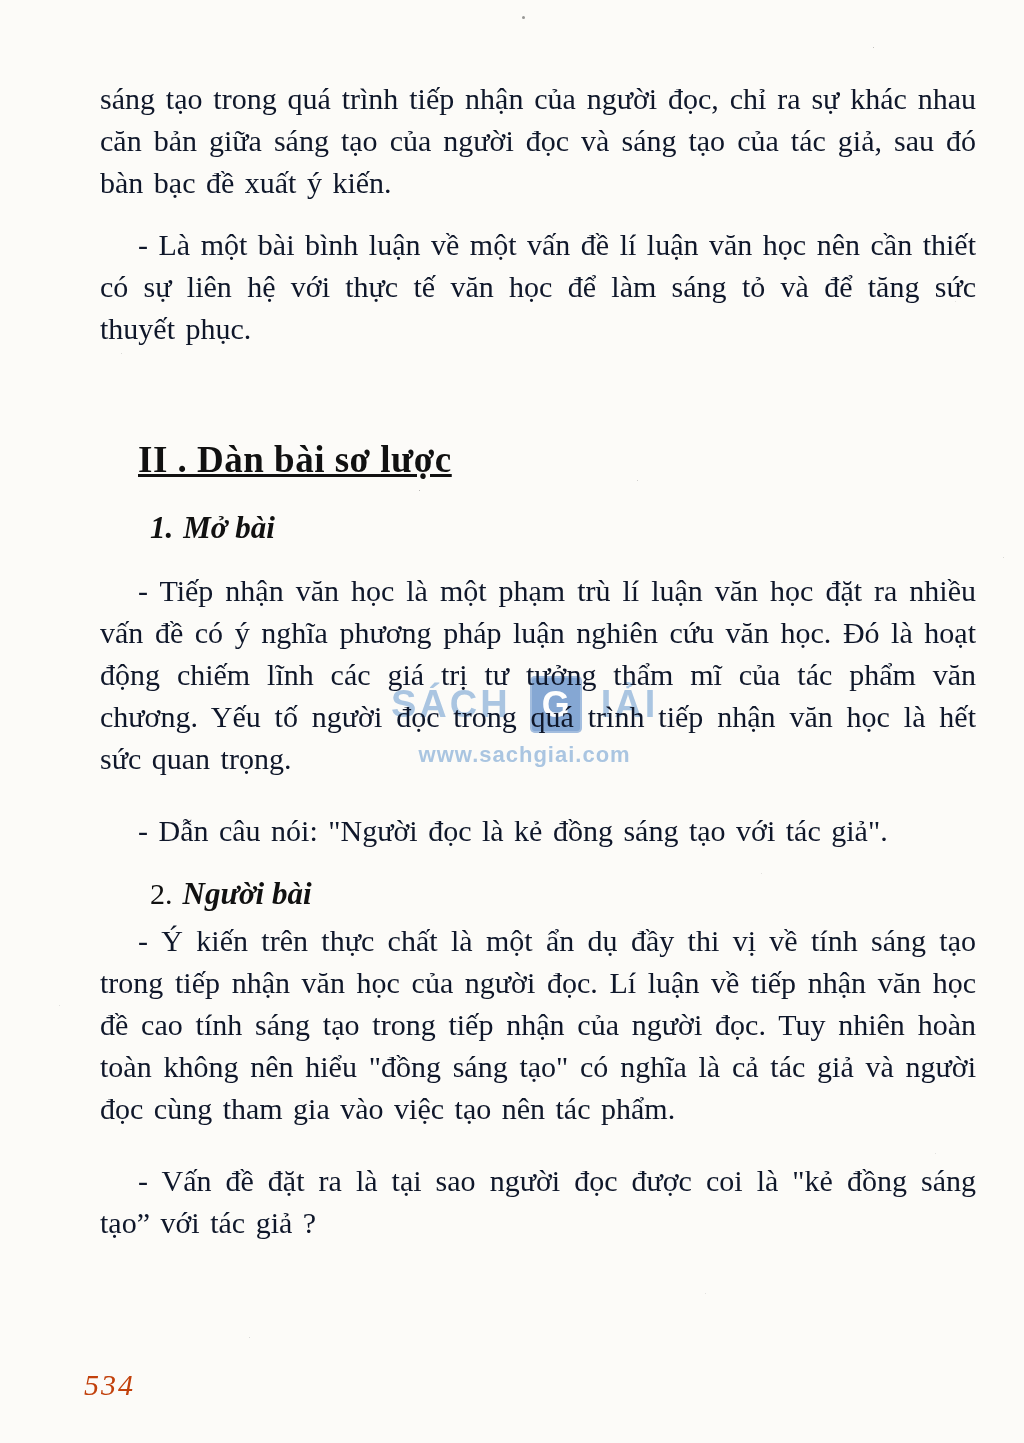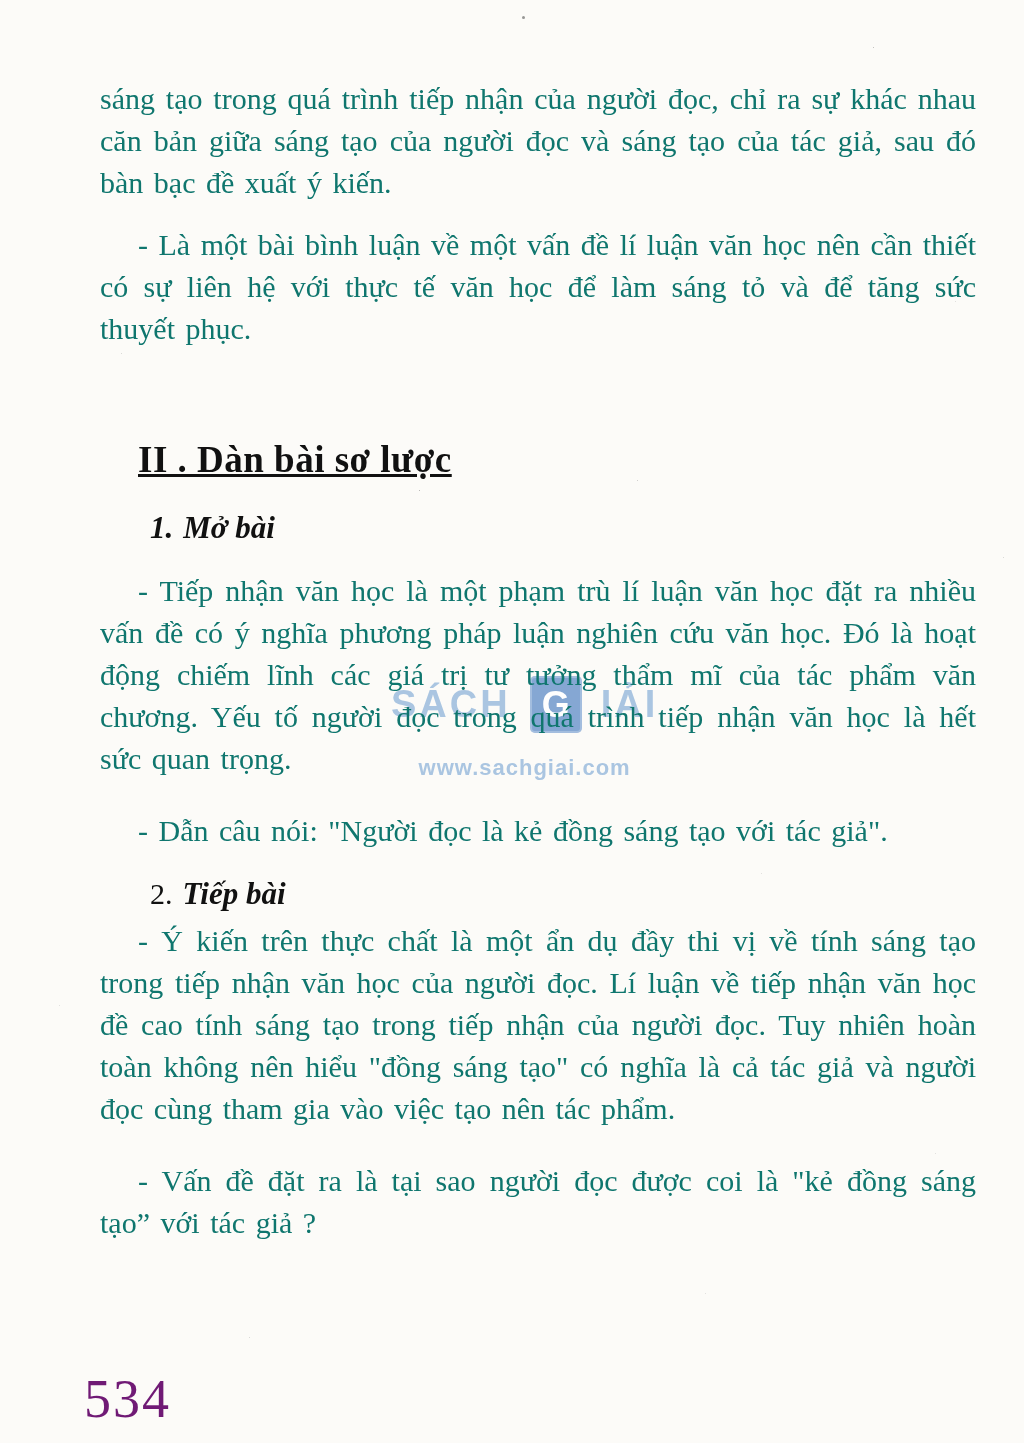--- a/index.html
+++ b/index.html
@@ -13,21 +13,21 @@
   }
   .content{
     position:absolute;left:100px;top:78px;width:876px;z-index:2;
   }
   .content p{
     margin:0;
     font-size:30px;line-height:42px;
     text-align:justify;
     text-indent:38px;
     word-spacing:3px;
-    color:#0f766e;
+    color:#0f172a;
   }
   p.p1{text-indent:0;}
   p.p2{margin-top:20px;}
   h2.sect{
     margin:88px 0 0 38px;
     font-size:37px;line-height:44px;
     font-weight:bold;letter-spacing:.5px;
     color:#111;
     text-decoration:underline;
   }
@@ -40,42 +40,42 @@
   h3.sub .sub-num{margin-right:10px;}
   h3.s2{margin-top:22px;}
   h3.s2 .sub-num{font-style:normal;font-weight:normal;font-size:30px;}
   p.p3{margin-top:22px;}
   p.p4{margin-top:30px;}
   p.p5{margin-top:6px;}
   p.p6{margin-top:30px;}
   p.p7{margin-top:16px;}
   .page-number{
     position:absolute;left:84px;top:1368px;z-index:2;
-    font-size:54px;letter-spacing:2px;color:#701a75;
+    font-size:30px;letter-spacing:2px;color:#c2410c;font-style:italic;
   }
   
   .watermark{
     position:absolute;left:391px;top:676px;z-index:1;
     display:flex;flex-direction:column;align-items:center;
     opacity:.95;
   }
   .wm-brand{
     display:flex;align-items:center;gap:19px;
     font-family:"Liberation Sans", sans-serif;
     font-weight:bold;font-size:38px;letter-spacing:3px;text-align:center;
   }
   .wm-logo{
     width:52px;height:57px;border-radius:5px;
     display:flex;align-items:center;justify-content:center;
     color:#ffffff;font-size:36px;letter-spacing:0;
     font-family:"Liberation Sans", sans-serif;font-weight:bold;
     box-shadow:inset 0 0 0 2px rgba(255,255,255,.25);
   }
   .wm-url{
-    margin-top:22px;
+    margin-top:9px;
     font-family:"Liberation Sans", sans-serif;
     font-weight:bold;font-size:22px;letter-spacing:1px;
   }
   
   .specks{
     position:absolute;left:0;top:0;width:3px;height:3px;border-radius:50%;
     background:transparent;z-index:0;
     box-shadow:
       522px 16px 0 0 rgba(50,50,50,.5),
       872px 46px 0 -1px rgba(60,60,60,.4),
@@ -116,21 +116,21 @@
     <h2 class="sect">II . Dàn bài sơ lược</h2>
 
     <h3 class="sub s1">
       <span class="sub-num">1.</span><span class="sub-label">Mở bài</span>
     </h3>
 
     <p class="p3">- Tiếp nhận văn học là một phạm trù lí luận văn học đặt ra nhiều vấn đề có ý nghĩa phương pháp luận nghiên cứu văn học. Đó là hoạt động chiếm lĩnh các giá trị tư tưởng thẩm mĩ của tác phẩm văn chương. Yếu tố người đọc trong quá trình tiếp nhận văn học là hết sức quan trọng.</p>
     <p class="p4">- Dẫn câu nói: "Người đọc là kẻ đồng sáng tạo với tác giả".</p>
 
     <h3 class="sub s2">
-      <span class="sub-num">2.</span><span class="sub-label">Tiếp bài</span>
+      <span class="sub-num">2.</span><span class="sub-label">Người bài</span>
     </h3>
 
     <p class="p5">- Ý kiến trên thực chất là một ẩn dụ đầy thi vị về tính sáng tạo trong tiếp nhận văn học của người đọc. Lí luận về tiếp nhận văn học đề cao tính sáng tạo trong tiếp nhận của người đọc. Tuy nhiên hoàn toàn không nên hiểu "đồng sáng tạo" có nghĩa là cả tác giả và người đọc cùng tham gia vào việc tạo nên tác phẩm.</p>
     <p class="p6">- Vấn đề đặt ra là tại sao người đọc được coi là "kẻ đồng sáng tạo” với tác giả ?</p>
   </div>
 
   <div class="page-number">534</div>
 
 </div>
 

